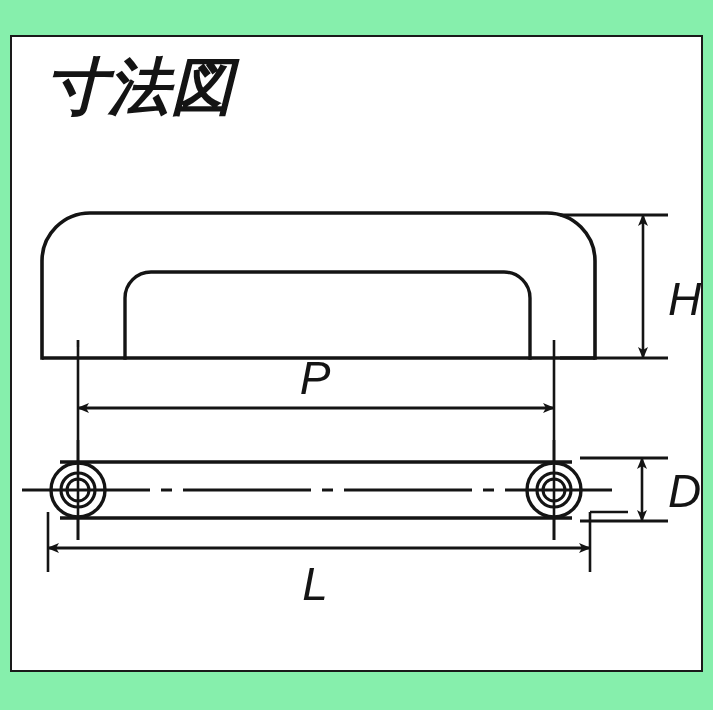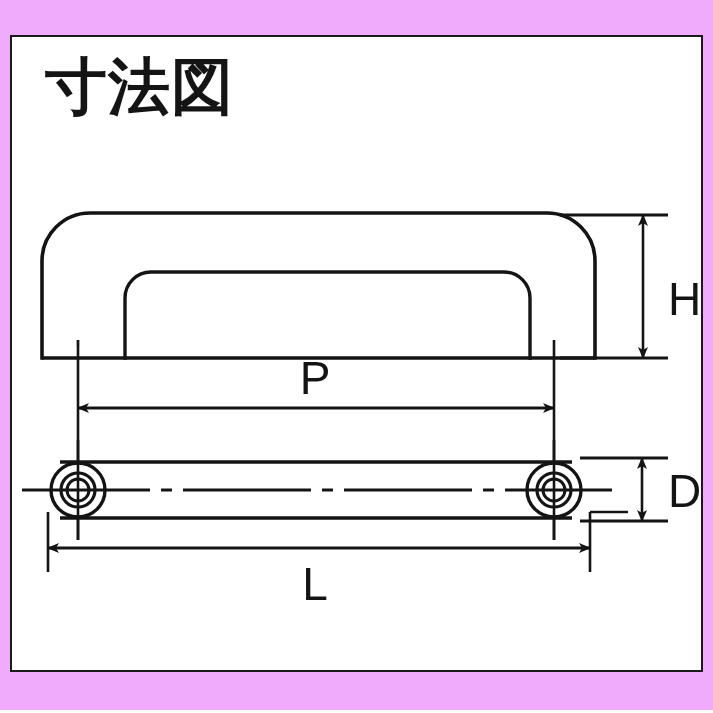--- a/index.html
+++ b/index.html
@@ -10,21 +10,22 @@
   body {
     width: 713px;
     height: 713px;
     font-family: "Liberation Sans", sans-serif;
     overflow: hidden;
   }
   #stage {
     position: relative;
     width: 713px;
     height: 710px;
-    background: #f0abfc;
+    background: #86efac;
+    font-style: italic;
   }
   #drawing-frame {
     position: absolute;
     left: 10px;
     top: 35px;
     width: 693px;
     height: 637px;
     border: 2px solid #1a1a1a;
     box-sizing: border-box;
     background: #ffffff;

